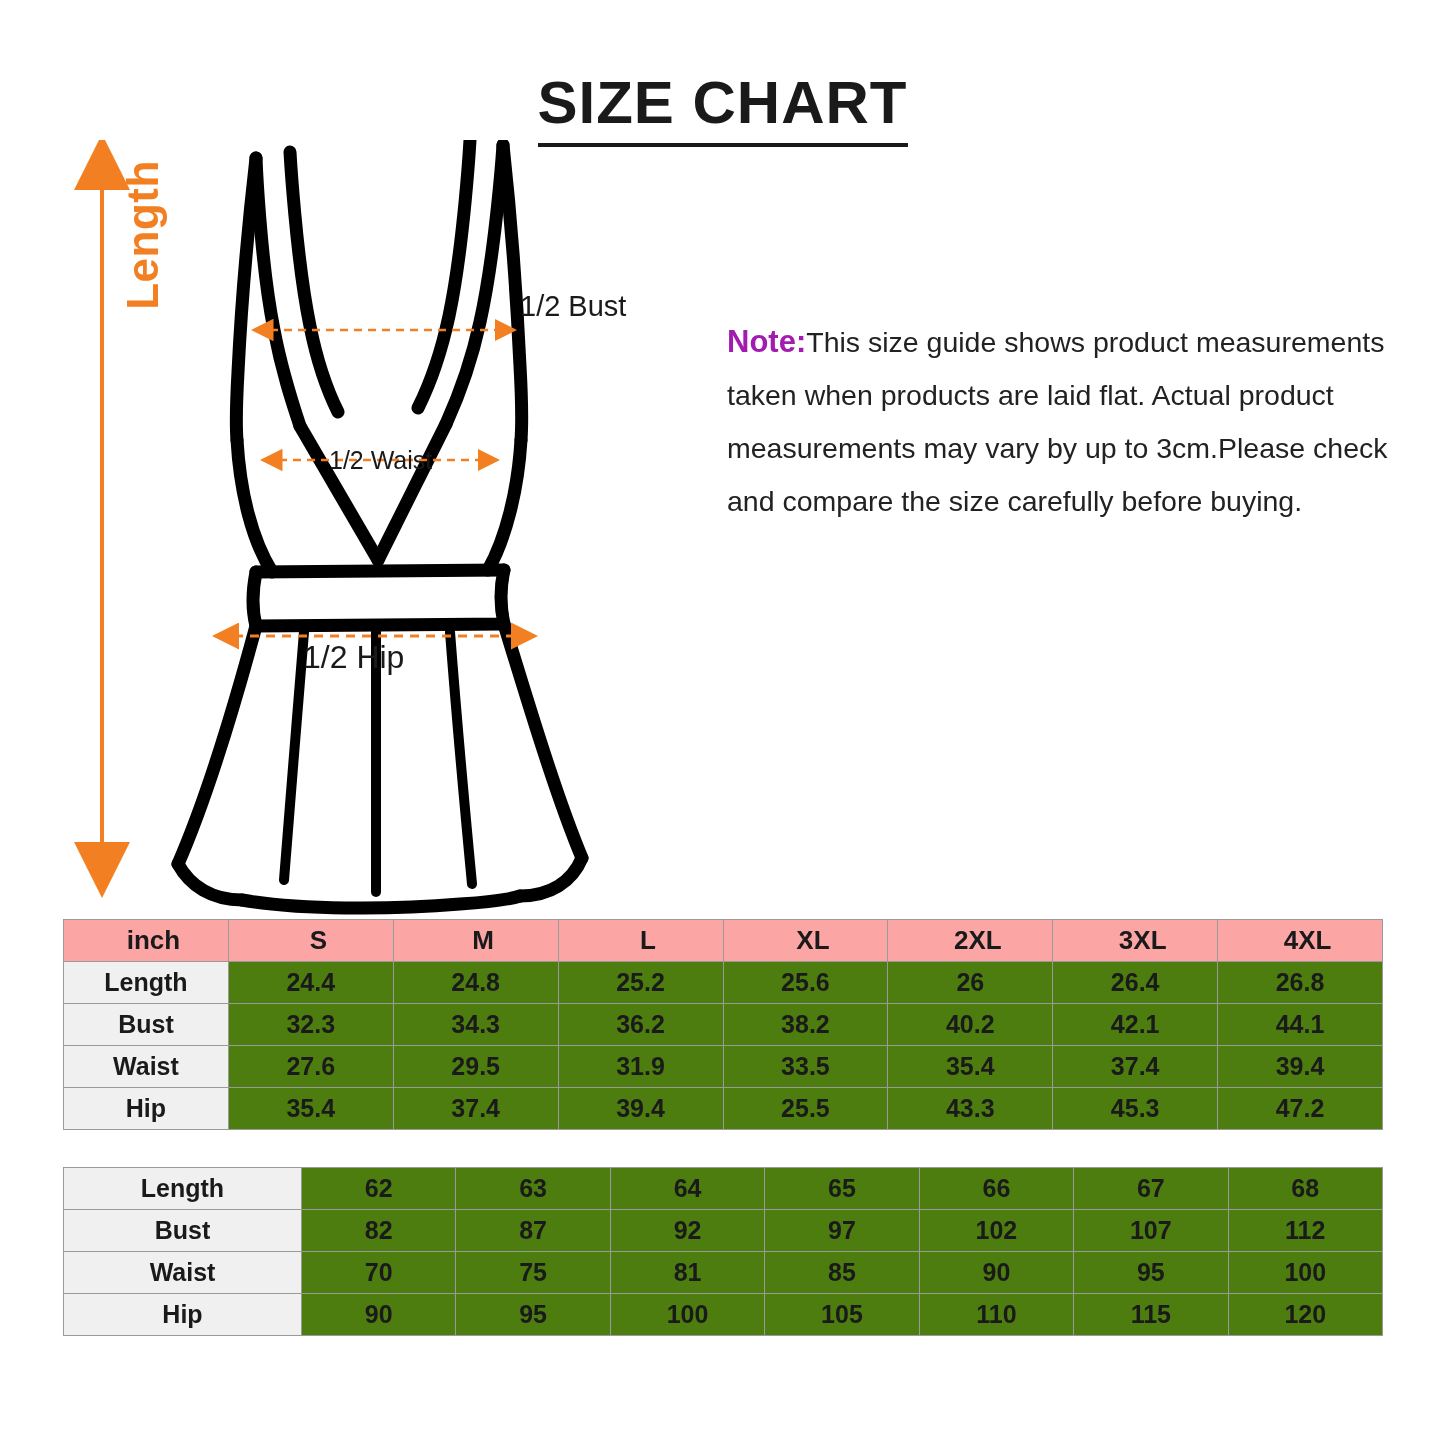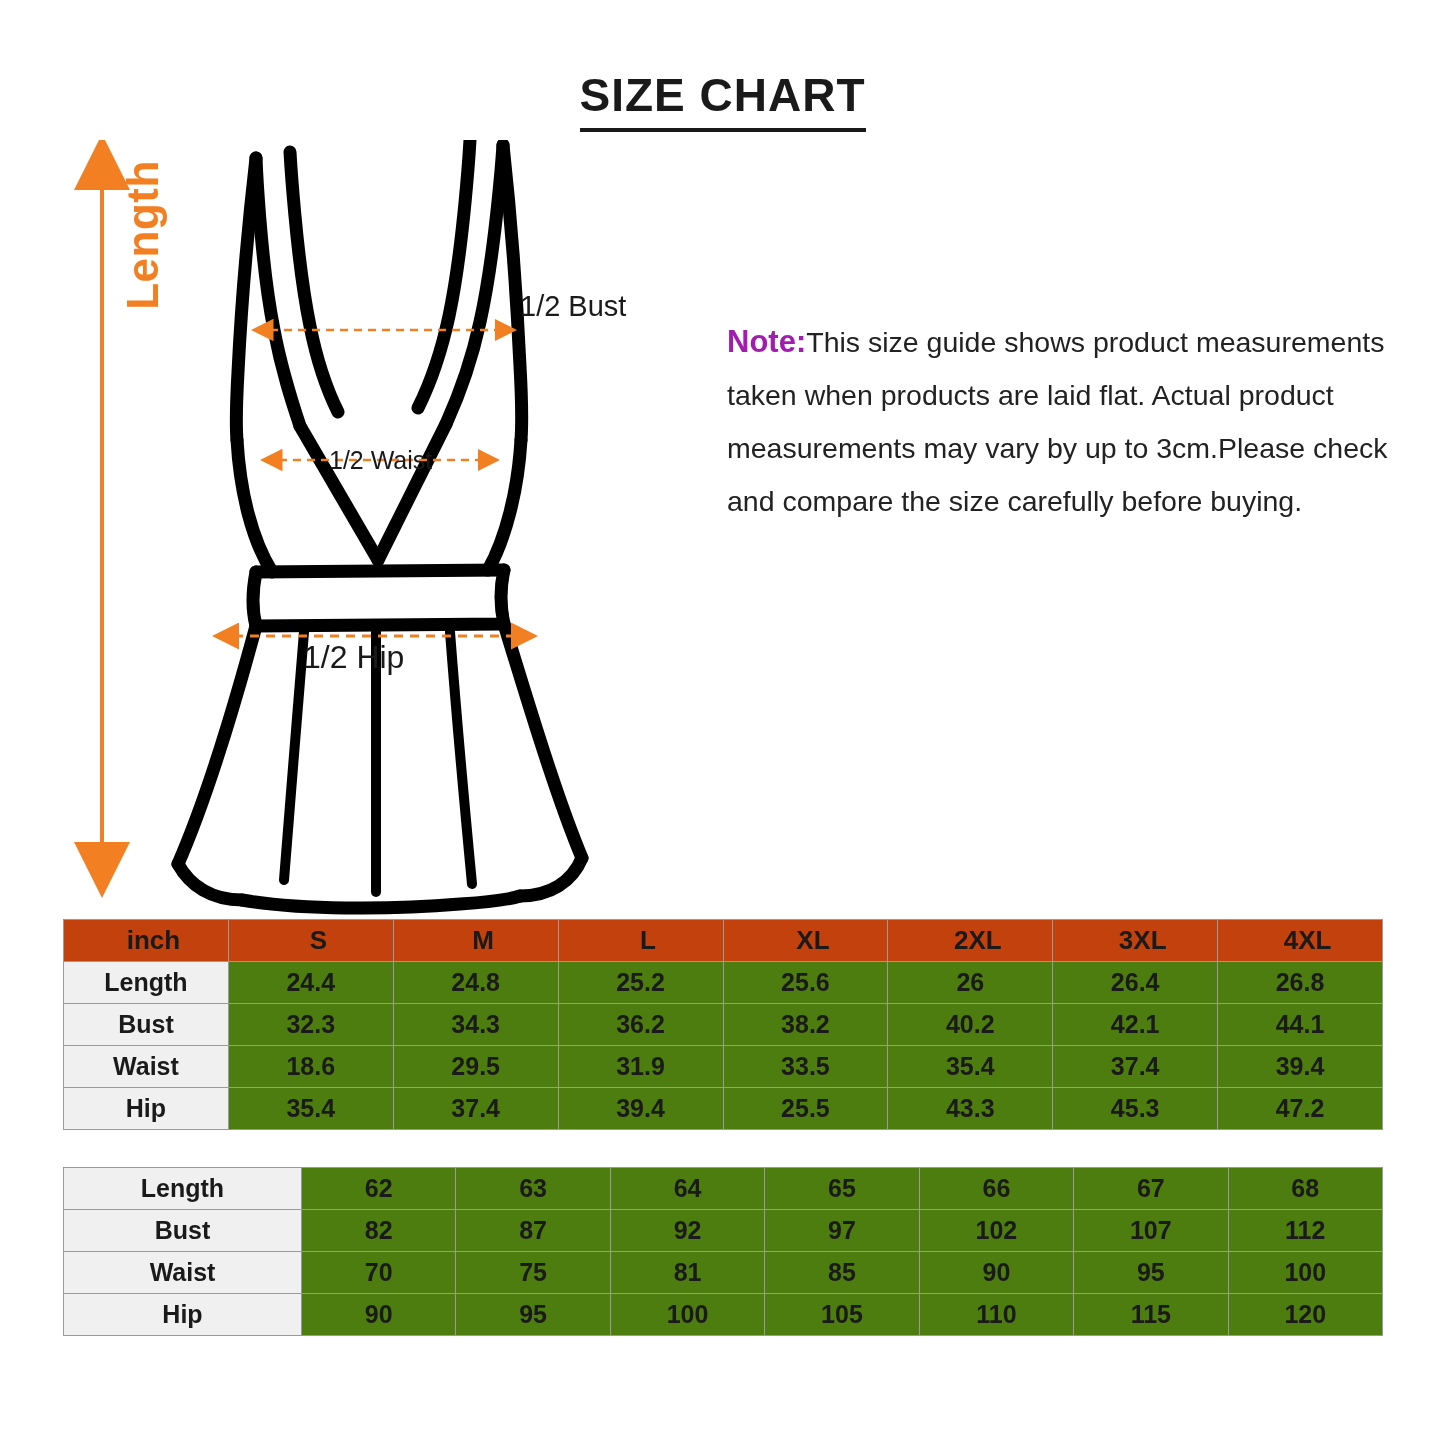--- a/index.html
+++ b/index.html
@@ -19,21 +19,21 @@
   
   .title-wrap {
     position: absolute;
     top: 68px;
     left: 0;
     width: 1445px;
     text-align: center;
   }
   .title {
     display: inline-block;
-    font-size: 46px;
+    font-size: 60px;
     font-weight: bold;
     letter-spacing: 1px;
     color: #1a1a1a;
     padding-bottom: 6px;
     border-bottom: 4px solid #1a1a1a;
   }
 
   
   .illustration {
     position: absolute;
@@ -108,21 +108,21 @@
     font-size: 25px;
     font-weight: bold;
     color: #1a1a1a;
     padding: 0;
   }
   table th {
     background: #f0f0f0;
     font-size: 26px;
   }
   table tr.head td, table tr.head th {
-    background: #c2410c;
+    background: #fca5a5;
     padding-left: 15px;
   }
   table td.rowhead {
     background: #f0f0f0;
     width: 237px;
   }
   table td.val {
     background: #4d7c0f;
     font-weight: bold;
   }
@@ -230,21 +230,21 @@
       <td class="val">32.3</td>
       <td class="val">34.3</td>
       <td class="val">36.2</td>
       <td class="val">38.2</td>
       <td class="val">40.2</td>
       <td class="val">42.1</td>
       <td class="val">44.1</td>
     </tr>
     <tr>
       <td class="rowhead">Waist</td>
-      <td class="val">18.6</td>
+      <td class="val">27.6</td>
       <td class="val">29.5</td>
       <td class="val">31.9</td>
       <td class="val">33.5</td>
       <td class="val">35.4</td>
       <td class="val">37.4</td>
       <td class="val">39.4</td>
     </tr>
     <tr>
       <td class="rowhead">Hip</td>
       <td class="val">35.4</td>

